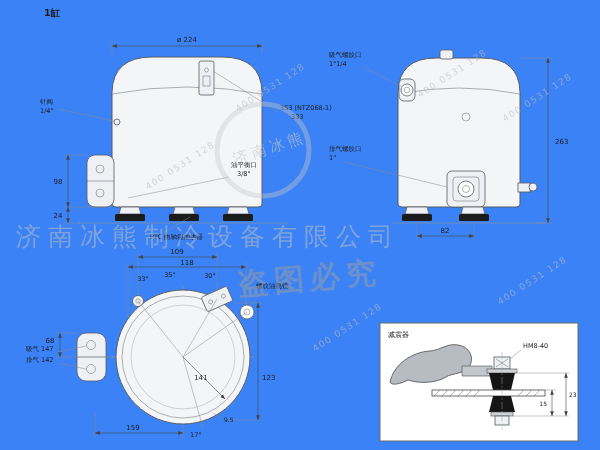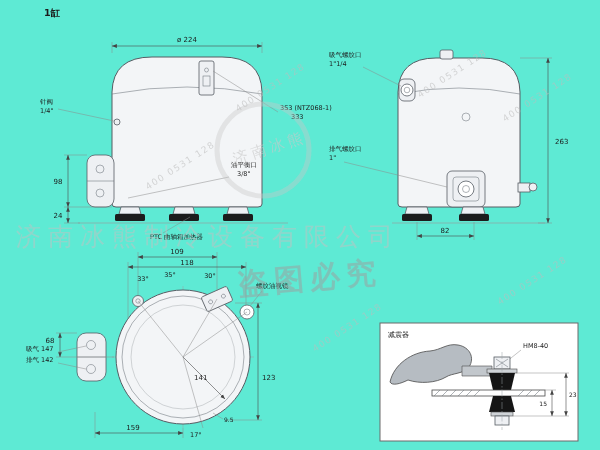--- a/index.html
+++ b/index.html
@@ -1,16 +1,16 @@
 <!DOCTYPE html>
 <html><head>
 <meta charset="utf-8">
 <style>
   html,body{margin:0;padding:0;background:#fff;}
-  .stage{width:600px;height:450px;position:relative;background:#5eead4;overflow:hidden;}
+  .stage{width:600px;height:450px;position:relative;background:#3b82f6;overflow:hidden;}
   svg{display:block;}
   text{font-family:"DejaVu Sans",sans-serif;fill:#1b1b1b;}
   .t9{font-size:9.5px;font-weight:bold;}
   .t7{font-size:7px;}
   .t65{font-size:6.5px;}
   .t6{font-size:6px;}
   .outline{fill:#f3f5f7;stroke:#565c63;stroke-width:1;}
   .part{fill:#eef0f3;stroke:#565c63;stroke-width:.8;}
   .white{fill:#ffffff;stroke:#565c63;stroke-width:.8;}
   .thin{stroke:#6c737a;stroke-width:.55;fill:none;}

